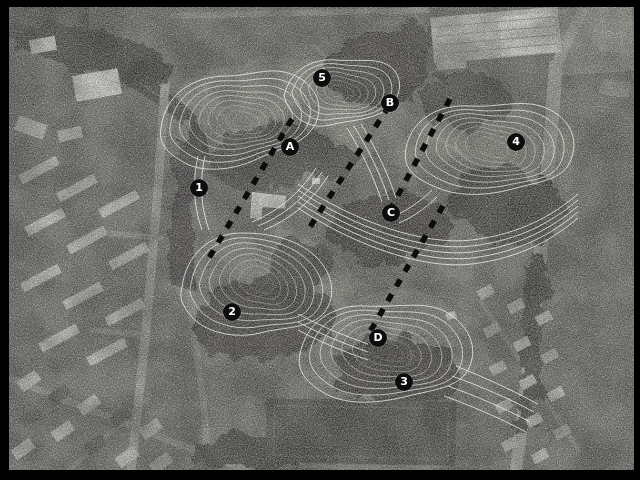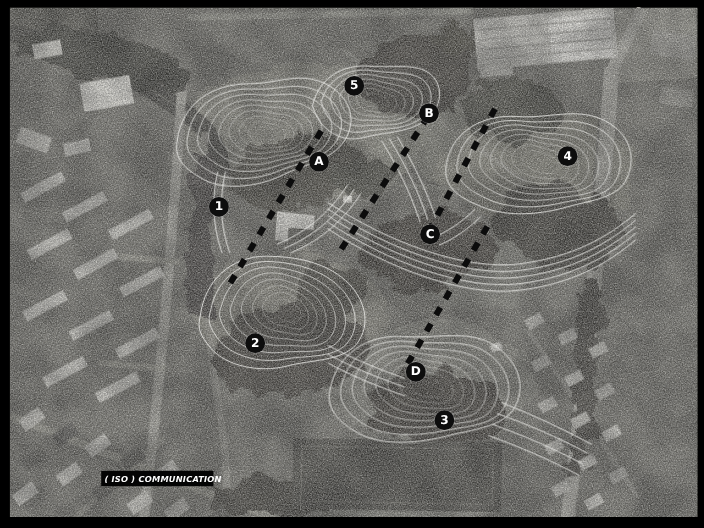--- a/index.html
+++ b/index.html
@@ -266,20 +266,15 @@
     <div class="marker" style="left:181px;top:172px;"><span>1</span></div>
     <div class="marker" style="left:214px;top:296px;"><span>2</span></div>
     <div class="marker" style="left:386px;top:366px;"><span>3</span></div>
     <div class="marker" style="left:498px;top:126px;"><span>4</span></div>
     <div class="marker" style="left:304px;top:62px;"><span>5</span></div>
     <div class="marker" style="left:272px;top:131px;"><span>A</span></div>
     <div class="marker" style="left:372px;top:87px;"><span>B</span></div>
     <div class="marker" style="left:373px;top:197px;"><span>C</span></div>
     <div class="marker" style="left:360px;top:322px;"><span>D</span></div>
 
-    <div class="titleblock">
-      <span class="tb-main">( ISO ) COMMUNICATION</span><br>
-      <br>
-      
-    </div>
 
   </div>
 </div>
 
 </body></html>

